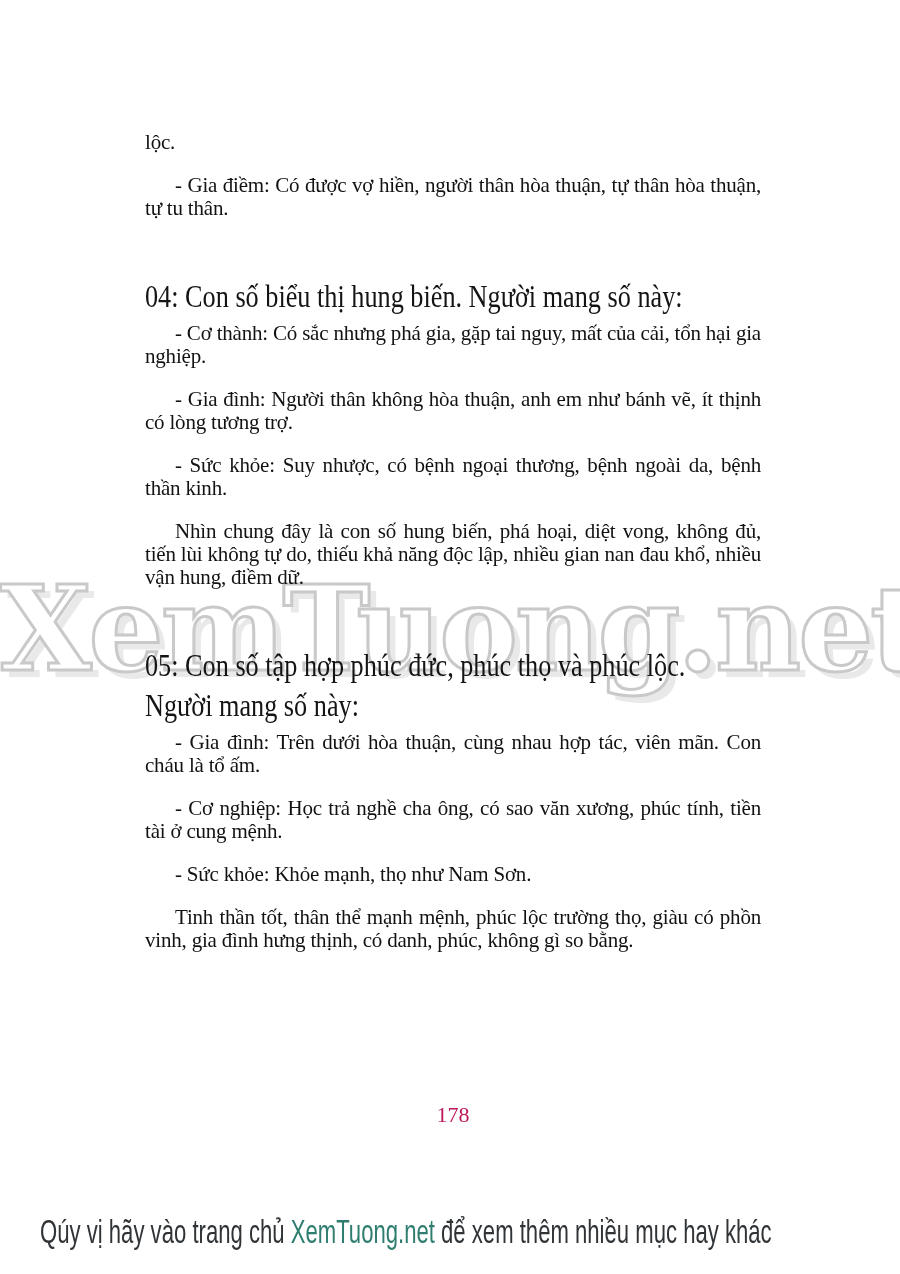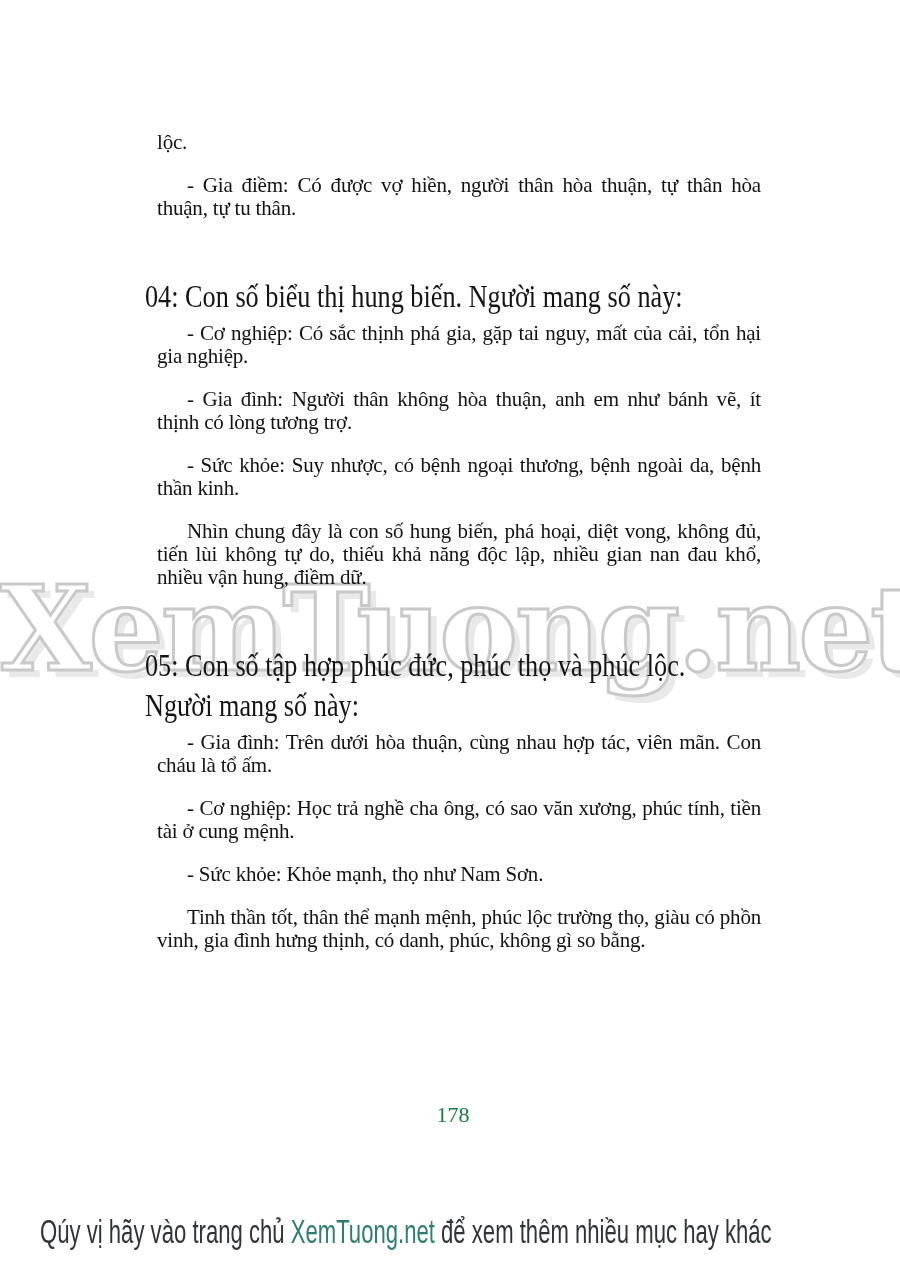--- a/index.html
+++ b/index.html
@@ -16,33 +16,33 @@
     font-size:118px; letter-spacing:-3px; line-height:1;
     color:#ffffff;
     -webkit-text-stroke:3px #c9c9c9;
     text-shadow:7px 7px 0 #e9e9e9;
     z-index:1; user-select:none;
   }
   .content {
     position:absolute; left:145px; top:131px; width:616px; z-index:2;
   }
   .para {
-    font-size:21px; line-height:23px; margin:0 0 20px 12px;
+    font-size:21px; line-height:23px; margin:0 0 20px 0;
     text-align:justify; text-indent:30px; letter-spacing:-0.2px;
   }
   .para.no-indent { text-indent:0; }
   .heading {
     font-size:32px; line-height:40px; font-weight:normal;
     margin:56px 0 6px 0; white-space:pre;
     transform:scaleX(0.82); transform-origin:0 50%;
     color:#141414;
   }
   .page-number {
     position:absolute; top:1102px; left:145px; width:616px;
-    text-align:center; font-size:22px; z-index:2; color:#15803d;
+    text-align:center; font-size:22px; z-index:2; color:#be185d;
   }
   .footer {
     position:absolute; top:1212px; left:40px; z-index:2;
     font-family:"Liberation Sans", sans-serif;
     font-size:33px; line-height:40px; white-space:nowrap;
     transform:scaleX(0.67); transform-origin:0 0;
     color:#303437;
   }
   .footer-link { color:#2e7d6e; text-decoration:none; cursor:pointer; }
 </style>
@@ -50,21 +50,21 @@
 <body>
 
 <div class="page">
 
   <div class="watermark">XemTuong.net</div>
 
   <div class="content">
     <p class="para no-indent">lộc.</p>
     <p class="para">- Gia điềm: Có được vợ hiền, người thân hòa thuận, tự thân hòa thuận, tự tu thân.</p>
     <h2 class="heading">04: Con số biểu thị hung biến. Người mang số này:</h2>
-    <p class="para">- Cơ nghiệp: Có sắc thịnh phá gia, gặp tai nguy, mất của cải, tổn hại gia nghiệp.</p>
+    <p class="para">- Cơ thành: Có sắc nhưng phá gia, gặp tai nguy, mất của cải, tổn hại gia nghiệp.</p>
     <p class="para">- Gia đình: Người thân không hòa thuận, anh em như bánh vẽ, ít thịnh có lòng tương trợ.</p>
     <p class="para">- Sức khỏe: Suy nhược, có bệnh ngoại thương, bệnh ngoài da, bệnh thần kinh.</p>
     <p class="para">Nhìn chung đây là con số hung biến, phá hoại, diệt vong, không đủ, tiến lùi không tự do, thiếu khả năng độc lập, nhiều gian nan đau khổ, nhiều vận hung, điềm dữ.</p>
     <h2 class="heading">05: Con số tập hợp phúc đức, phúc thọ và phúc lộc.
 Người mang số này:</h2>
     <p class="para">- Gia đình: Trên dưới hòa thuận, cùng nhau hợp tác, viên mãn. Con cháu là tổ ấm.</p>
     <p class="para">- Cơ nghiệp: Học trả nghề cha ông, có sao văn xương, phúc tính, tiền tài ở cung mệnh.</p>
     <p class="para">- Sức khỏe: Khỏe mạnh, thọ như Nam Sơn.</p>
     <p class="para">Tinh thần tốt, thân thể mạnh mệnh, phúc lộc trường thọ, giàu có phồn vinh, gia đình hưng thịnh, có danh, phúc, không gì so bằng.</p>
   </div>

